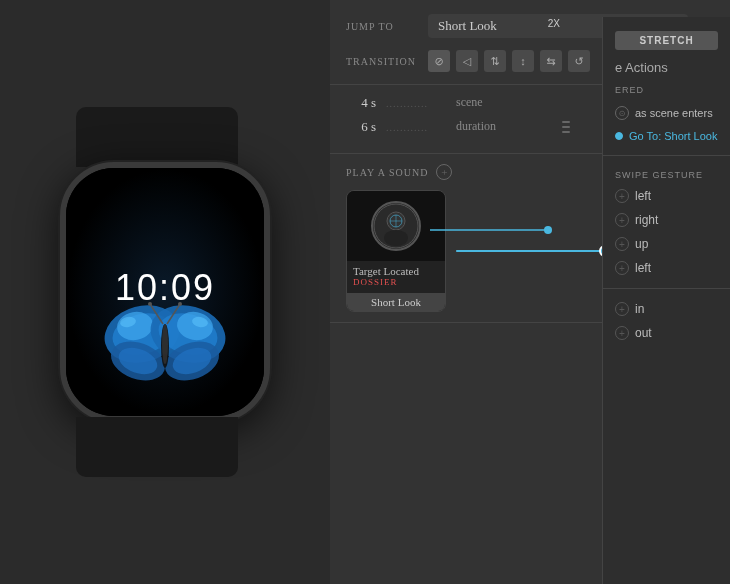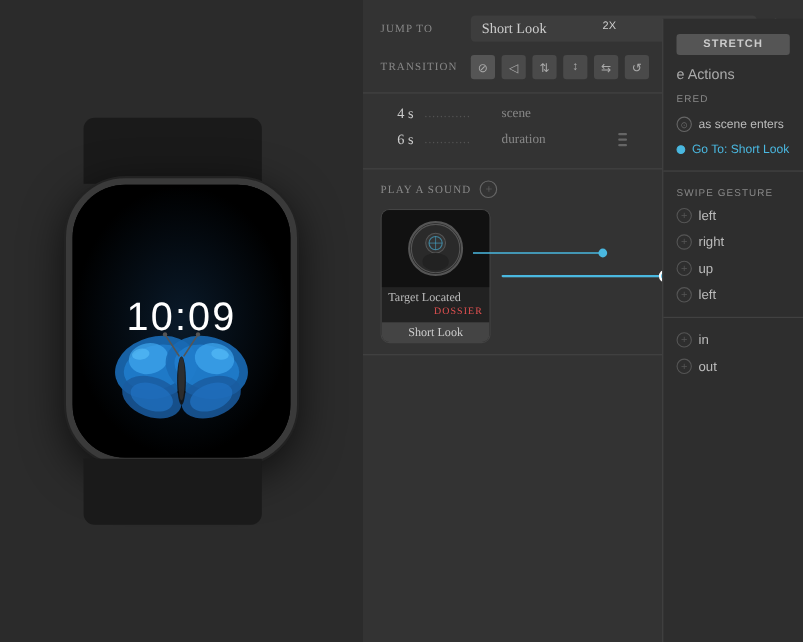--- a/index.html
+++ b/index.html
@@ -312,21 +312,20 @@
       color: #bbb;
       font-size: 11px;
       font-weight: 500;
     }
 
     .preview-card-subtitle {
       color: #e05050;
       font-size: 9px;
       letter-spacing: 1px;
       text-transform: uppercase;
-      text-align: right;
     }
 
     .preview-card-label {
       background: #444;
       color: #ccc;
       font-size: 11px;
       text-align: center;
       padding: 3px 0;
     }
 

